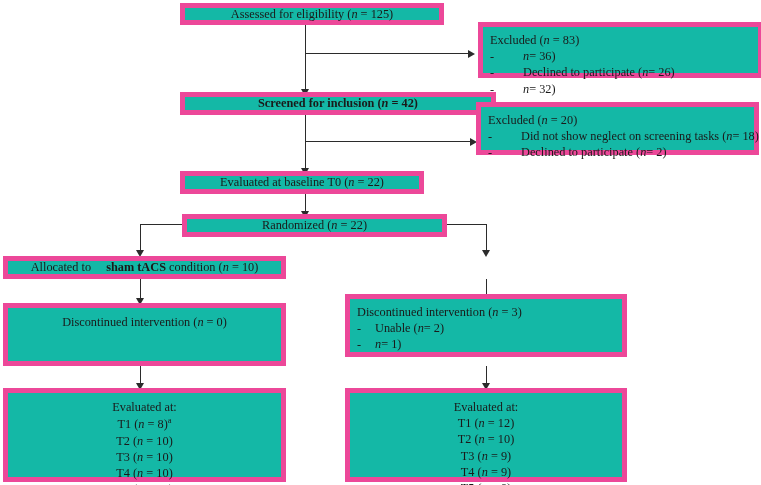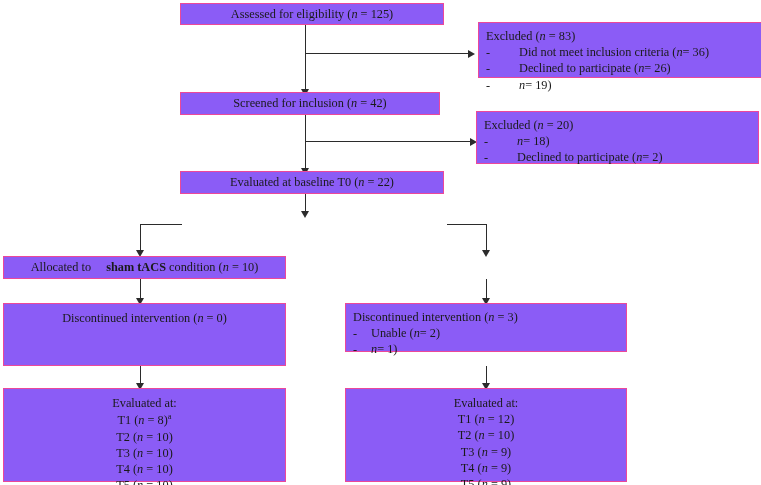--- a/index.html
+++ b/index.html
@@ -9,22 +9,22 @@
     font-family:"Liberation Serif","DejaVu Serif",serif;
     color:#1a1a1a;
     position:relative;
     overflow:hidden;
   }
   #stage{position:absolute;left:0;top:0;width:761px;height:485px;}
 
   .box{
     position:absolute;
     box-sizing:border-box;
-    border:1px solid #ec4899;
-    background:#8b5cf6;
+    border:5px solid #ec4899;
+    background:#14b8a6;
     font-size:12.3px;
     line-height:1.32;
     z-index:3;
   }
   .box.center{
     display:flex;
     align-items:center;
     justify-content:center;
     text-align:center;
   }
@@ -94,75 +94,78 @@
 
   <div class="box center" style="left:180px;top:3px;width:264px;height:22px;">
     <span class="itm"><span>Assessed for eligibility (</span><span class="it">n</span><span> = 125)</span></span>
   </div>
 
   <div class="box listbox" style="left:478px;top:22px;width:285px;height:56px;">
     <div class="itm"><span>Excluded (</span><span class="it">n</span><span> = 83)</span></div>
     <div class="li">
         <span class="dash">-</span>
         <span class="gap-wide"></span>
-        <span>Did not meet inclusion criteria (</span>
         <span class="it">n</span>
         <span> = 36)</span>
       </div>
     <div class="li">
         <span class="dash">-</span>
         <span class="gap-wide"></span>
         <span>Declined to participate (</span>
         <span class="it">n</span>
         <span> = 26)</span>
       </div>
     <div class="li">
         <span class="dash">-</span>
         <span class="gap-wide"></span>
         <span class="it">n</span>
-        <span> = 19)</span>
+        <span> = 32)</span>
       </div>
   </div>
 
-  <div class="box center" style="left:180px;top:92px;width:260px;height:23px;">
+  <div class="box center" style="left:180px;top:92px;width:316px;height:23px;font-weight:bold;">
     <span class="itm"><span>Screened for inclusion (</span><span class="it">n</span><span> = 42)</span></span>
   </div>
 
-  <div class="box listbox" style="left:476px;top:111px;width:283px;height:53px;">
+  <div class="box listbox" style="left:476px;top:102px;width:283px;height:53px;">
     <div class="itm"><span>Excluded (</span><span class="it">n</span><span> = 20)</span></div>
     <div class="li">
         <span class="dash">-</span>
         <span class="gap-wide"></span>
+        <span>Did not show neglect on screening tasks (</span>
         <span class="it">n</span>
         <span> = 18)</span>
       </div>
     <div class="li">
         <span class="dash">-</span>
         <span class="gap-wide"></span>
         <span>Declined to participate (</span>
         <span class="it">n</span>
         <span> = 2)</span>
       </div>
   </div>
 
-  <div class="box center" style="left:180px;top:171px;width:264px;height:23px;">
+  <div class="box center" style="left:180px;top:171px;width:244px;height:23px;">
     <span class="itm"><span>Evaluated at baseline T0 (</span><span class="it">n</span><span> = 22)</span></span>
   </div>
 
+  <div class="box center" style="left:182px;top:214px;width:265px;height:23px;">
+    <span class="itm"><span>Randomized (</span><span class="it">n</span><span> = 22)</span></span>
+  </div>
 
   <div class="box center" style="left:3px;top:256px;width:283px;height:23px;">
     <span class="itm"><span>Allocated to </span><span class="bld">sham tACS</span><span> condition (</span><span class="it">n</span><span> = 10)</span></span>
   </div>
 
 
   <div class="box top-center" style="left:3px;top:303px;width:283px;height:63px;">
     <div class="itm"><span>Discontinued intervention (</span><span class="it">n</span><span> = 0)</span></div>
   </div>
 
-  <div class="box listbox" style="left:345px;top:303px;width:282px;height:49px;">
+  <div class="box listbox" style="left:345px;top:294px;width:282px;height:63px;">
     <div class="itm"><span>Discontinued intervention (</span><span class="it">n</span><span> = 3)</span></div>
     <div class="li">
         <span class="dash">-</span>
         <span class="gap-narrow"></span>
         <span>Unable (</span>
         <span class="it">n</span>
         <span> = 2)</span>
       </div>
     <div class="li">
         <span class="dash">-</span>

